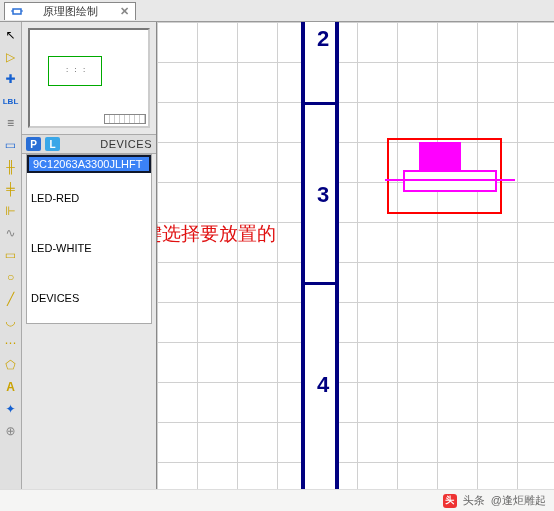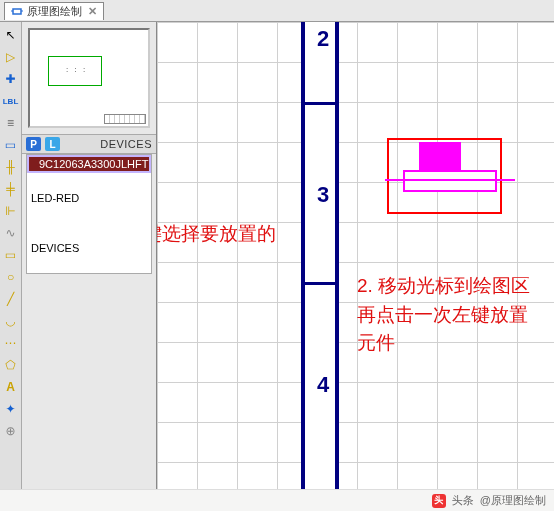--- a/index.html
+++ b/index.html
@@ -21,21 +21,21 @@
     padding-left: 4px;
     border-bottom: 1px solid #999;
   }
   .tab {
     background: #fff;
     border: 1px solid #888;
     border-bottom: none;
     padding: 1px 6px;
     display: flex;
     align-items: center;
-    gap: 4px;
+    gap: 20px;
     font-size: 11px;
     color: #333;
   }
   .tab-icon { display:inline-flex; }
   .tab-close { color:#888; font-weight:bold; margin-left:2px; }
   .main {
     display: flex;
     height: calc(100% - 22px - 22px);
   }
   .toolbar-left {
@@ -100,24 +100,24 @@
     margin:0 4px 4px 4px;
     flex:0 0 auto;
   }
   .device {
     padding:19px 4px;
     font-size:11px;
     color:#000;
     cursor:pointer;
   }
   .device.selected {
-    background:#7f1d1d;
+    background:#3b82f6;
     color:#fff;
-    border:2px solid #c4b5fd;
-    padding:1px 10px;
+    border:2px solid #0f172a;
+    padding:1px 4px;
   }
   .canvas {
     flex:1;
     position:relative;
     background:#fff;
     background-image:
       linear-gradient(#d0d0d0 1px, transparent 1px),
       linear-gradient(90deg, #d0d0d0 1px, transparent 1px);
     background-size: 40px 40px;
     overflow:hidden;
@@ -234,41 +234,41 @@
       <div class="preview-ruler"></div>
     </div>
     <div class="panel-head">
       <div class="badge badge-p">P</div>
       <div class="badge badge-l">L</div>
       <span class="panel-title">DEVICES</span>
     </div>
     <div class="device-list">
       <div class="device selected">9C12063A3300JLHFT</div>
       <div class="device">LED-RED</div>
+      <div class="device">LED-WHITE</div>
       <div class="device">DEVICES</div>
     </div>
   </div>
 
   <div class="canvas">
     <div class="edge-ruler">
       <div class="ruler-num" style="top:4px">2</div>
       <div class="tick" style="top:80px"></div>
       <div class="ruler-num" style="top:160px">3</div>
       <div class="tick" style="top:260px"></div>
       <div class="ruler-num" style="top:350px">4</div>
     </div>
 
     <div class="component">
       <div class="cap-body"></div>
       <div class="cap-out"></div>
       <div class="cap-leads"></div>
     </div>
 
     <div class="anno" style="left:-130px; top:198px; width:250px;">1. 点击一次左键选择要放置的元件</div>
-    <div class="anno" style="left:200px; top:250px; width:180px;">2. 移动光标到绘图区再点击一次左键放置元件</div>
   </div>
 </div>
 
 <div class="watermark">
   <span class="wm-logo">头</span>
   <span>头条</span>
-  <span>@原理图绘制</span>
+  <span>@逢炬雕起</span>
 </div>
 
 </body></html>

